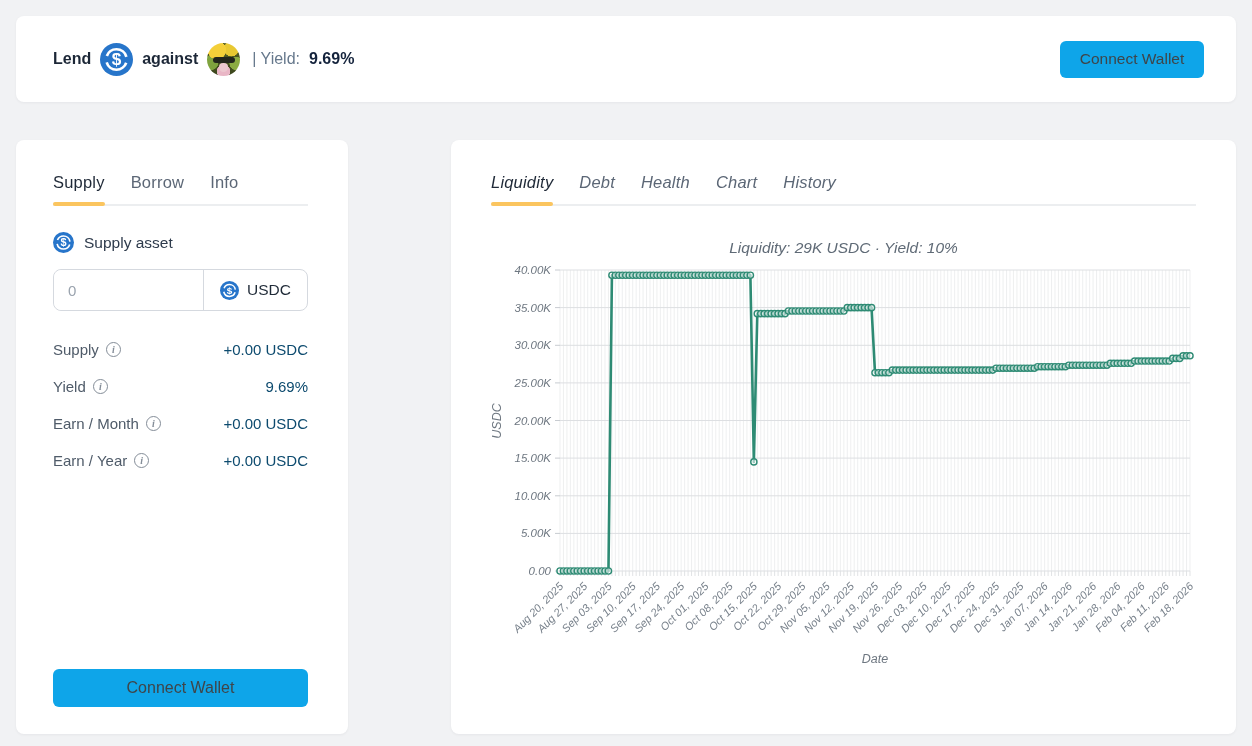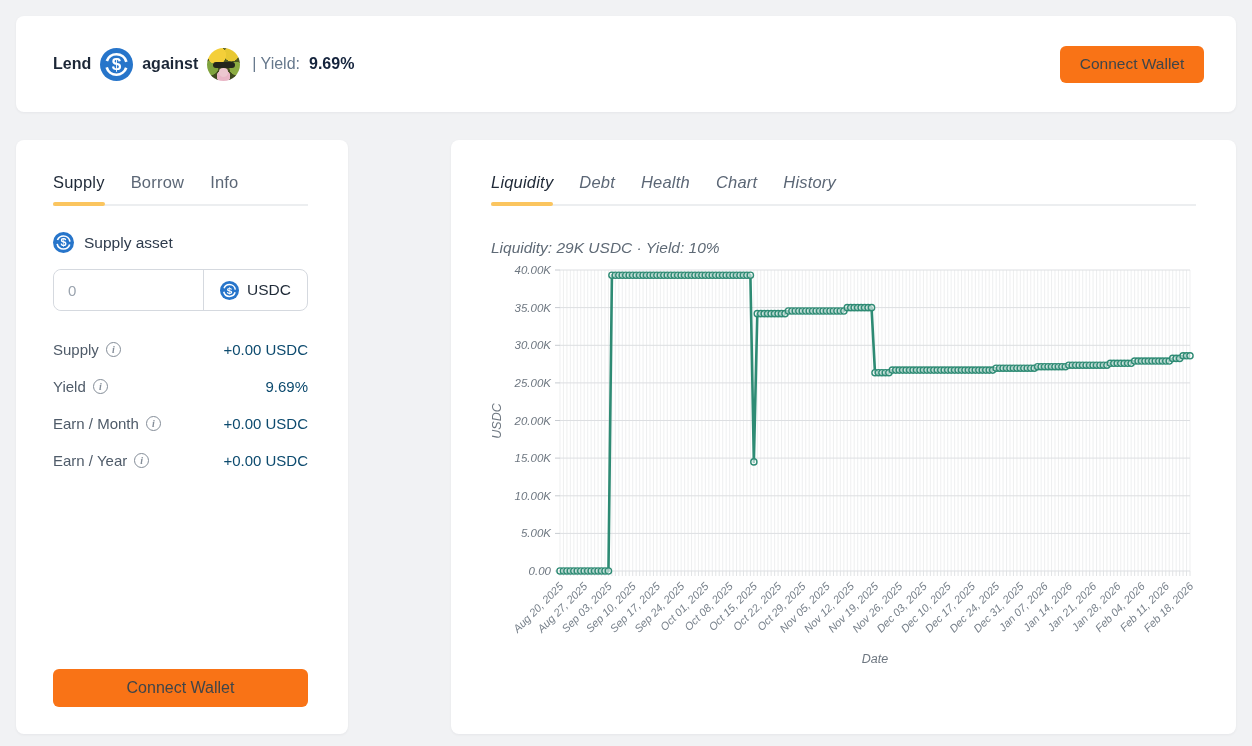--- a/index.html
+++ b/index.html
@@ -1,36 +1,36 @@
 <!DOCTYPE html>
 <html><head>
 <meta charset="utf-8">
 <style>
   * { margin:0; padding:0; box-sizing:border-box; }
   html,body { width:1252px; height:746px; overflow:hidden; }
   body { background:#f1f2f4; font-family:"Liberation Sans","DejaVu Sans",sans-serif; color:#1d2736; }
   .card { position:absolute; background:#fff; border-radius:8px; box-shadow:0 1px 3px rgba(16,24,40,.05); }
 
   
-  .header-card { left:16px; top:16px; width:1220px; height:96px; display:flex; align-items:center; justify-content:space-between; padding:0 32px 0 37px; }
+  .header-card { left:16px; top:16px; width:1220px; height:86px; display:flex; align-items:center; justify-content:space-between; padding:0 32px 0 37px; }
   .header-left { display:flex; align-items:center; gap:9px; font-size:16px; }
   .hdr-bold { font-weight:700; color:#1c2737; }
   .hdr-sep { color:#66788c; margin-left:3px; }
   .hdr-yield-val { font-weight:700; color:#14233c; }
   .avatar { width:33px; height:33px; border-radius:50%; position:relative; overflow:hidden; flex:0 0 auto;
     background:
       radial-gradient(circle at 50% 86%, #e9b6c6 0 20%, rgba(0,0,0,0) 21%),
       radial-gradient(circle at 30% 22%, #f4cf39 0 26%, rgba(0,0,0,0) 27%),
       radial-gradient(circle at 74% 18%, #e8c832 0 20%, rgba(0,0,0,0) 21%),
       radial-gradient(circle at 12% 60%, #7fa33e 0 20%, rgba(0,0,0,0) 21%),
       radial-gradient(circle at 88% 62%, #8bab41 0 18%, rgba(0,0,0,0) 19%),
       linear-gradient(180deg,#5c6423 0%, #46511f 60%, #3a451d 100%); }
   .avatar .glasses { position:absolute; left:17%; top:44%; width:66%; height:17%; background:#23261c; border-radius:3px; }
   .avatar .chin { position:absolute; left:36%; top:62%; width:28%; height:26%; background:#ecc7cf; border-radius:45% 45% 50% 50%; }
-  .btn-yellow { background:#f97316; border:none; border-radius:6px; color:#3f4549; font-weight:500;
+  .btn-yellow { background:#0ea5e9; border:none; border-radius:6px; color:#3f4549; font-weight:500;
     font-size:15.5px; font-family:inherit; cursor:pointer; }
   .header-card .btn-yellow { width:144px; height:37px; }
 
   
   .tabs { display:flex; gap:26px; border-bottom:2px solid #eceef0; padding-bottom:12px; }
   .tab { position:relative; font-size:16.5px; color:#5c6776; cursor:pointer; letter-spacing:.2px; }
   .tab.active { color:#1f2937; }
   .tab.active::after { content:""; position:absolute; left:0; right:0; bottom:-14px; height:4px; background:#fbc55f; border-radius:2px; }
 
   
@@ -45,21 +45,21 @@
   .detail-row { display:flex; align-items:center; justify-content:space-between; height:37px; }
   .detail-label { display:flex; align-items:center; gap:7px; font-size:15px; color:#4f5b69; }
   .detail-value { font-size:15px; color:#0c4a6e; }
   .info-icon { display:inline-flex; align-items:center; justify-content:center; width:15px; height:15px;
     border:1.4px solid #848d98; border-radius:50%; font-size:10px; line-height:1; color:#848d98;
     font-family:"Liberation Serif","DejaVu Serif",serif; font-style:italic; font-weight:700; cursor:pointer; }
   .left-card .btn-yellow { position:absolute; left:37px; right:40px; bottom:27px; height:38px; font-size:16px; }
 
   
   .right-card { left:451px; top:140px; width:785px; height:594px; padding:33px 40px 0 40px;font-style:italic; }
-  .chart-title { margin-top:33px; text-align:left; font-size:15.5px; color:#5f6a76; }
+  .chart-title { margin-top:33px; text-align:center; font-size:15.5px; color:#5f6a76; }
   .chart-canvas { margin-top:4px; }
 </style>
 </head>
 <body>
 
 <div class="card header-card">
   <div class="header-left">
     <span class="hdr-bold">Lend</span>
     <span class="usdc-icon">
         <svg width="33" height="33" viewBox="0 0 100 100">

